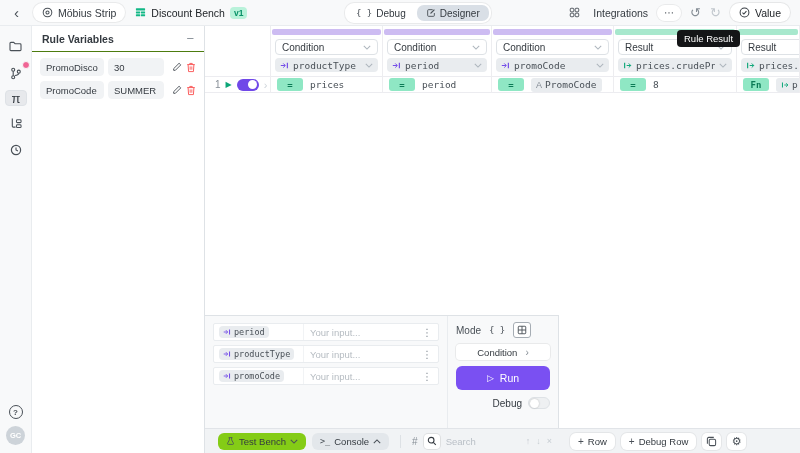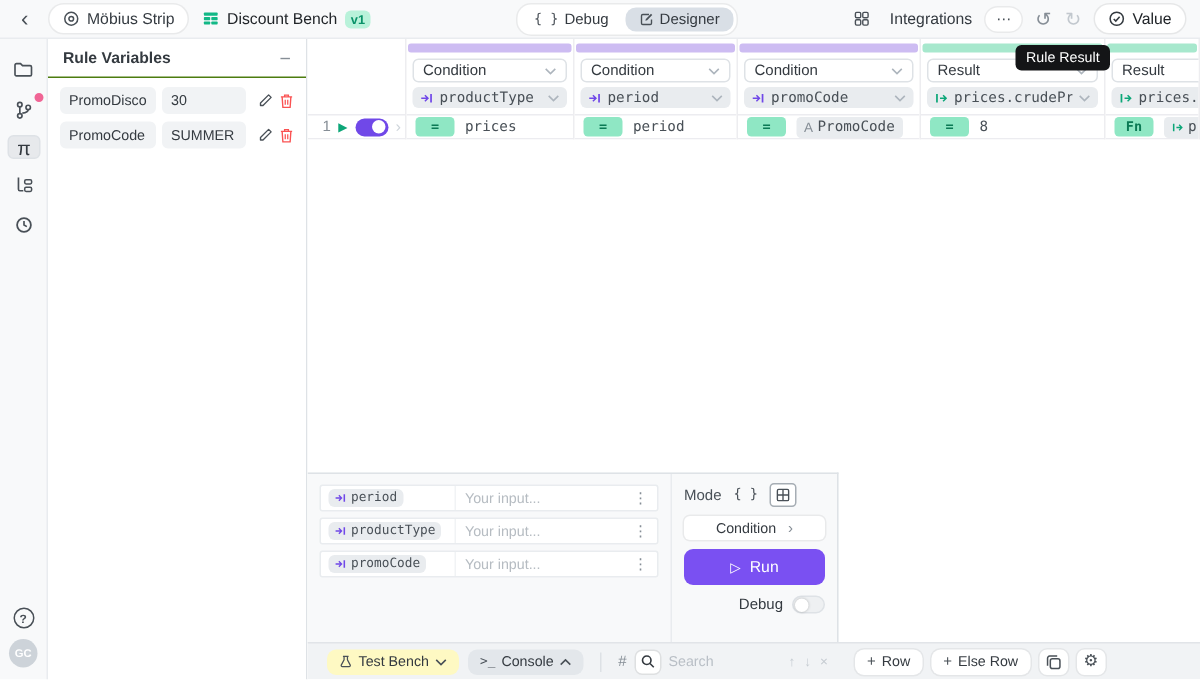--- a/index.html
+++ b/index.html
@@ -126,21 +126,21 @@
              align-items:center; justify-content:center; gap:6px; font-size:10.5px; }
   .run-play { font-size:9px; }
   .debugrow { margin-top:7px; display:flex; align-items:center; justify-content:flex-end; gap:6px;
               font-size:10px; color:#343a40; }
 
   
   .bottombar { position:absolute; left:0; right:0; bottom:0; height:25px; background:#f1f3f5;
                border-top:1px solid #e1e4e8; display:flex; align-items:center; padding:0 8px 0 13px; gap:6px; }
   .bb-btn { height:17px; border-radius:6px; display:flex; align-items:center; gap:4px; padding:0 8px;
             font-size:9.5px; color:#343a40; white-space:nowrap; }
-  .bb-btn.dark { background:#fef9c3; }
+  .bb-btn.dark { background:#84cc16; }
   .bb-btn.light { background:#e3e7eb; }
   .bb-btn.white { background:#fff; box-shadow:0 0 0 1px rgba(0,0,0,.05); }
   .term { font-family:"DejaVu Sans Mono",monospace; font-size:8.5px; color:#495057; }
   .vsep { width:1px; height:13px; background:#dde1e5; margin:0 5px; }
   .hash { color:#868e96; font-size:10px; }
   .qbox { width:16px; height:15px; background:#fff; border-radius:4px; box-shadow:0 0 0 1px rgba(0,0,0,.08);
           display:flex; align-items:center; justify-content:center; color:#343a40; }
   .searchin { width:74px; background:transparent; border:none; outline:none; font-size:9.5px; color:#495057;
               font-family:"Liberation Sans",sans-serif; }
   .searchin::placeholder { color:#b9bfc6; }
@@ -611,21 +611,21 @@
         <input class="searchin" placeholder="Search" style="">
         <span class="nav-ic">↑</span>
         <span class="nav-ic">↓</span>
         <span class="nav-ic">×</span>
         <div class="bb-btn white ml12">
           <span class="plus">+</span>
           <span>Row</span>
         </div>
         <div class="bb-btn white">
           <span class="plus">+</span>
-          <span>Else Row</span>
+          <span>Debug Row</span>
         </div>
         <div class="bb-icon-btn">
           <svg width="11" height="11" viewBox="0 0 12 12">
               <rect x="3.5" y="3.5" width="7" height="7" rx="1.5" fill="none" stroke="currentColor" stroke-width="1.1"></rect>
               <path d="M8.5 1.5H3A1.5 1.5 0 0 0 1.5 3v5.5" fill="none" stroke="currentColor" stroke-width="1.1"></path>
             </svg>
         </div>
         <div class="bb-icon-btn">
           <span class="gear">⚙</span>
         </div>

